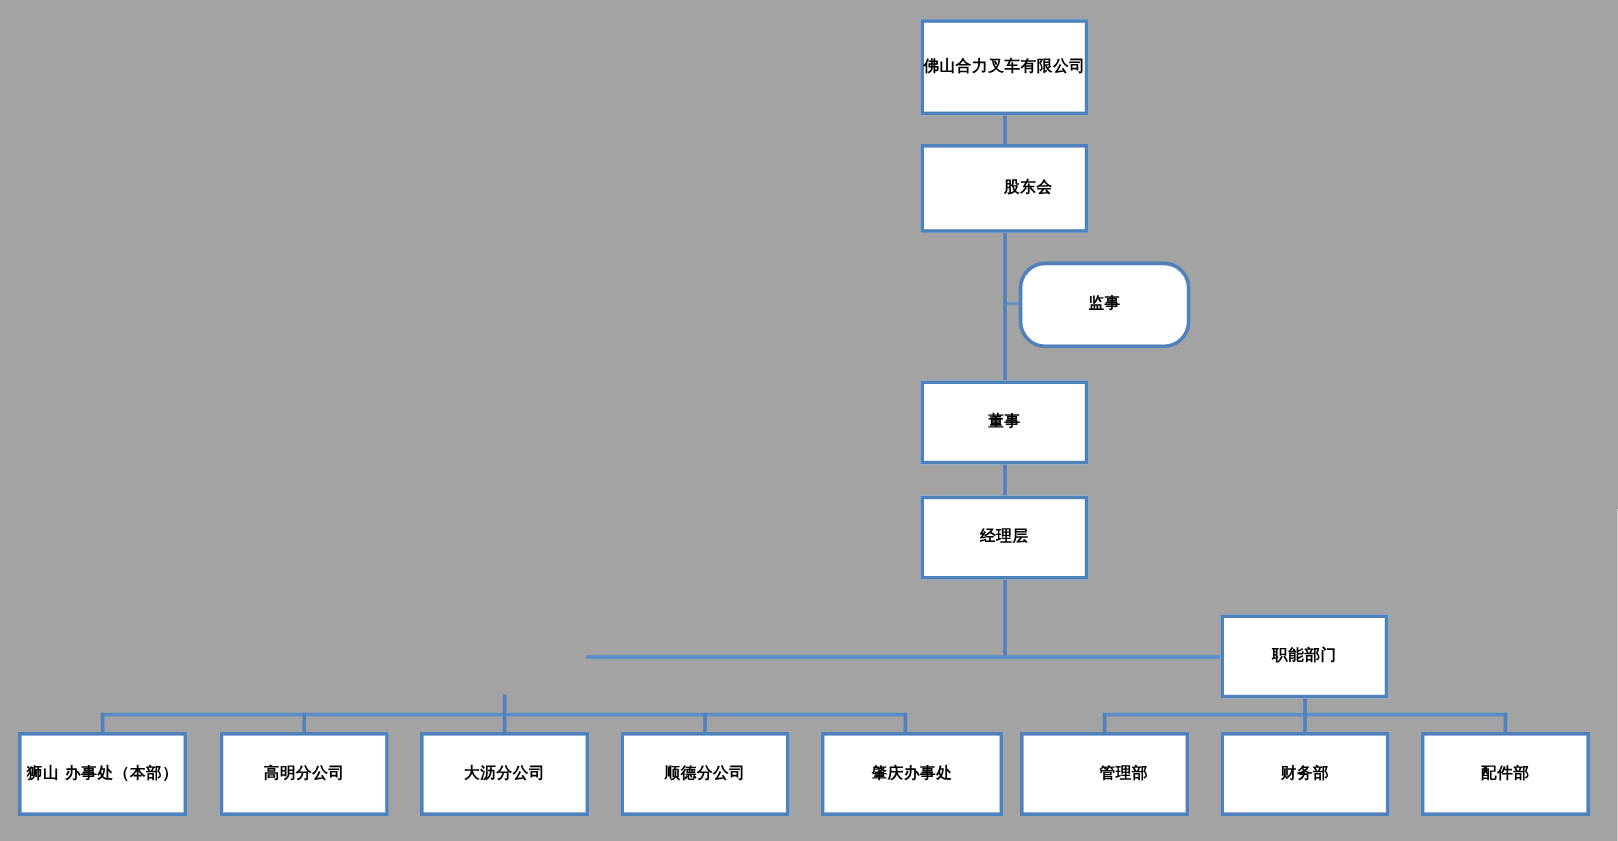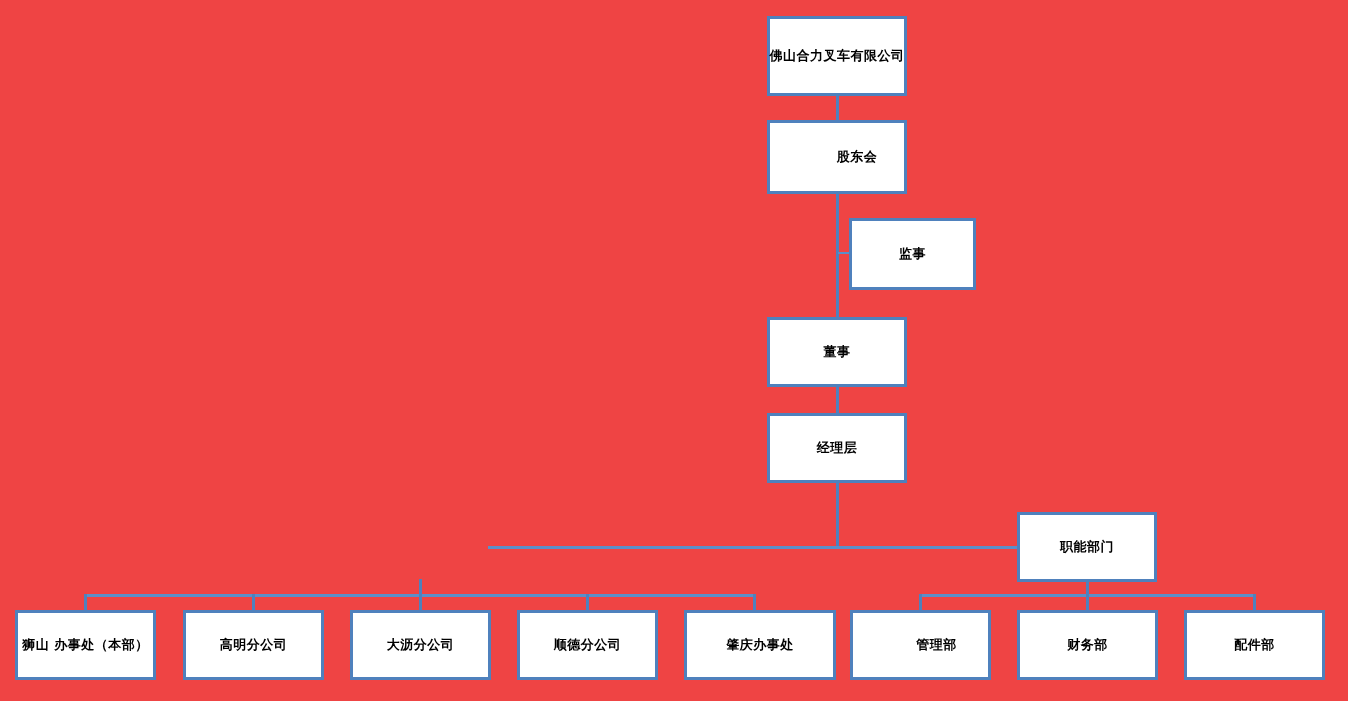--- a/index.html
+++ b/index.html
@@ -7,21 +7,21 @@
     padding: 0;
     background: #ffffff;
   }
   body {
     font-family: "DejaVu Sans", "Liberation Sans", sans-serif;
   }
   #chart-canvas {
     position: relative;
     width: 1348px;
     height: 701px;
-    background: #ef4444;
+    background: #a3a3a3;
     overflow: hidden;
   }
   .node {
     position: absolute;
     box-sizing: border-box;
     background: #ffffff;
     border: 3px solid #4f81bd;
     display: flex;
     align-items: center;
     justify-content: center;
@@ -79,21 +79,21 @@
   <div class="connector" style="left:1253px; top:594px; width:3px; height:18px;"></div>
 
   <div class="node" style="left:767px; top:16px; width:140px; height:80px;">
     <span class="node-label">佛山合力叉车有限公司</span>
   </div>
 
   <div class="node" style="left:767px; top:120px; width:140px; height:74px;padding-left:40px;">
     <span class="node-label">股东会</span>
   </div>
 
-  <div class="node" style="left:849px; top:218px; width:127px; height:72px;">
+  <div class="node" style="left:849px; top:218px; width:143px; height:72px;border-radius:22px;">
     <span class="node-label">监事</span>
   </div>
 
   <div class="node" style="left:767px; top:317px; width:140px; height:70px;">
     <span class="node-label">董事</span>
   </div>
 
   <div class="node" style="left:767px; top:413px; width:140px; height:70px;">
     <span class="node-label">经理层</span>
   </div>

